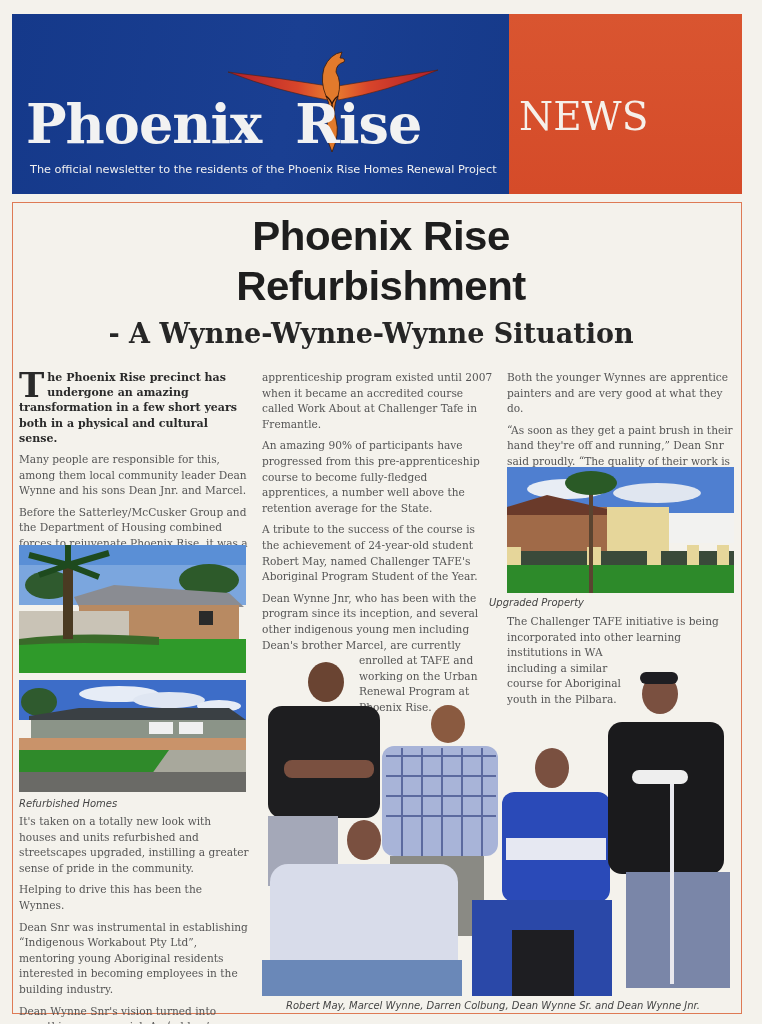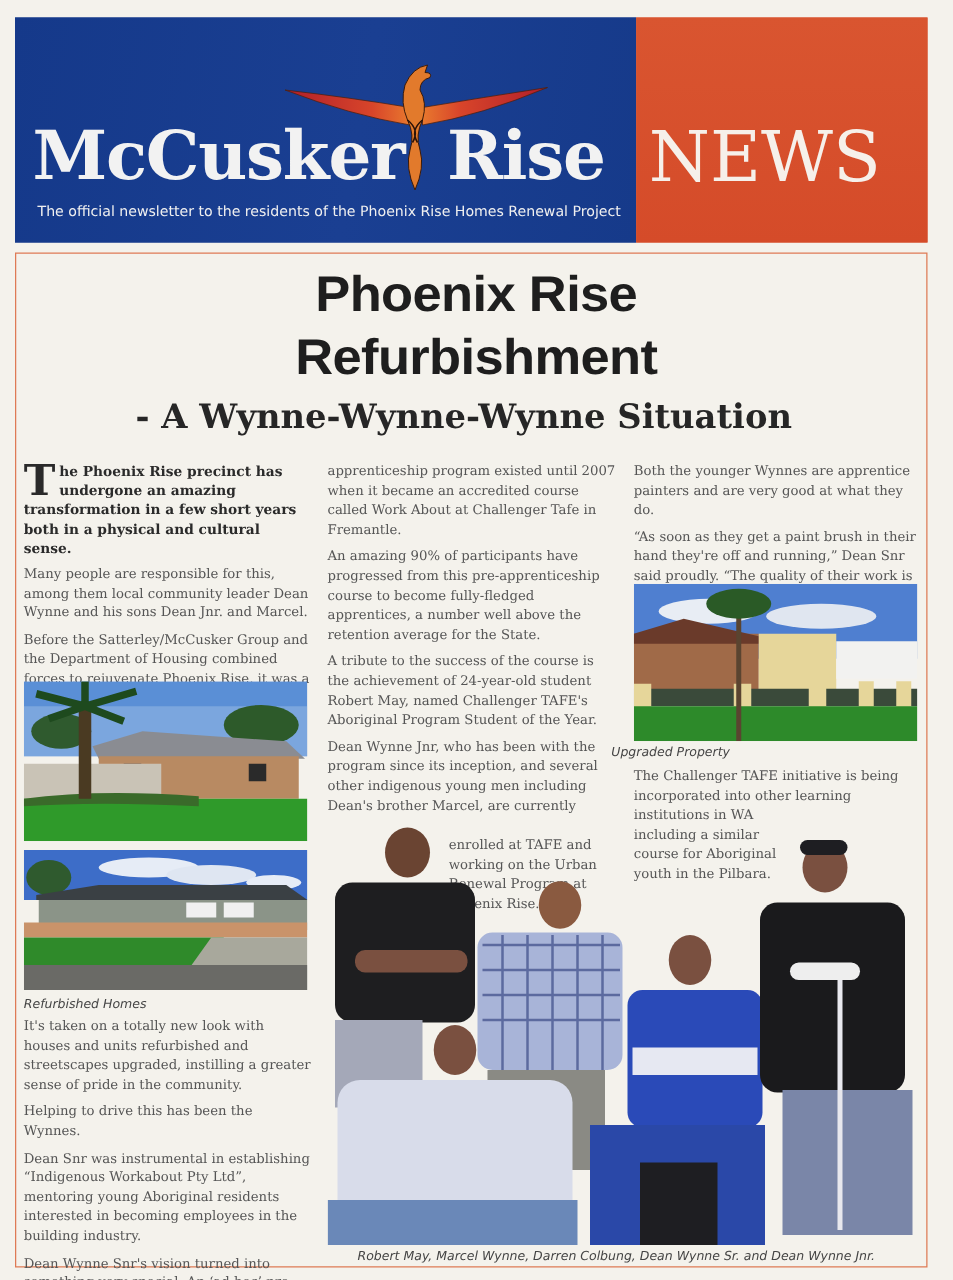--- a/index.html
+++ b/index.html
@@ -30,21 +30,21 @@
   }
   .brand-title .w2 { margin-left: 34px; }
   .phoenix-logo { position: absolute; left: 208px; top: 34px; width: 224px; height: 110px; }
   .tagline {
     position: absolute; left: 18px; top: 149px;
     font-family: "DejaVu Sans", sans-serif; font-size: 11.3px; color: #f0f0f0;
     white-space: nowrap;
   }
   .news-word {
     position: absolute; left: 10px; top: 80px;
-    font-family: "DejaVu Serif", serif; font-size: 56px; color: #f6f0ea;
+    font-family: "DejaVu Serif", serif; font-size: 39px; color: #f6f0ea;
     letter-spacing: 0px;
   }
 
   .article-frame {
     position: absolute; left: 12px; top: 202px; width: 730px; height: 812px;
     border: 1.5px solid #de7a55;
   }
   .headline {
     position: absolute; left: 0; width: 762px; text-align: center;
     font-family: "Liberation Sans", sans-serif; font-weight: bold;
@@ -96,21 +96,21 @@
             <stop offset="0.7" stop-color="#d8452a"></stop>
             <stop offset="1" stop-color="#e8782e"></stop>
         </linearGradient>
       </defs>
       <path d="M8 24 Q60 30 108 38 L108 52 Q60 44 8 24 Z" fill="url(#wingL)" stroke="#4a2010" stroke-width="0.6"></path>
       <path d="M218 22 Q166 30 118 38 L118 52 Q166 44 218 22 Z" fill="url(#wingR)" stroke="#4a2010" stroke-width="0.6"></path>
       <path d="M104 20 Q110 6 122 4 L120 10 Q126 10 124 14 Q116 16 116 24 Q122 34 118 48 Q112 60 116 72 Q120 86 112 104 Q104 86 108 72 Q112 60 106 48 Q100 34 104 20 Z" fill="#e27a2c" stroke="#3a1a0a" stroke-width="0.8"></path>
       <path d="M106 48 Q116 56 110 66 M118 48 Q108 56 114 66" stroke="#2a1208" stroke-width="1.2" fill="none"></path>
     </svg>
     <div class="brand-title">
-      <span>McCusker</span><span class="w2">Rise</span>
+      <span>Phoenix</span><span class="w2">Rise</span>
     </div>
     <div class="tagline">The official newsletter to the residents of the Phoenix Rise Homes Renewal Project</div>
   </div>
   <div class="mast-red">
     <div class="news-word">NEWS</div>
   </div>
 </div>
 
 <div class="article-frame"></div>
 
@@ -166,21 +166,21 @@
   <p>It's taken on a totally new look with houses and units refurbished and streetscapes upgraded, instilling a greater sense of pride in the community.</p>
   <p>Helping to drive this has been the Wynnes.</p>
   <p>Dean Snr was instrumental in establishing “Indigenous Workabout Pty Ltd”, mentoring young Aboriginal residents interested in becoming employees in the building industry.</p>
   <p>Dean Wynne Snr's vision turned into something very special. An ‘ad hoc’ pre-</p>
 </div>
 
 <div class="col col2">
   <p>apprenticeship program existed until 2007 when it became an accredited course called Work About at Challenger Tafe in Fremantle.</p>
   <p>An amazing 90% of participants have progressed from this pre-apprenticeship course to become fully-fledged apprentices, a number well above the retention average for the State.</p>
   <p>A tribute to the success of the course is the achievement of 24-year-old student Robert May, named Challenger TAFE's Aboriginal Program Student of the Year.</p>
-  <p style="margin-bottom:16px;">Dean Wynne Jnr, who has been with the program since its inception, and several other indigenous young men including Dean's brother Marcel, are currently</p>
+  <p style="margin-bottom:0;">Dean Wynne Jnr, who has been with the program since its inception, and several other indigenous young men including Dean's brother Marcel, are currently</p>
   <p class="indent">enrolled at TAFE and working on the Urban Renewal Program at Phoenix Rise.</p>
 </div>
 
 <div class="col col3">
   <p>Both the younger Wynnes are apprentice painters and are very good at what they do.</p>
   <p>“As soon as they get a paint brush in their hand they're off and running,” Dean Snr said proudly. “The quality of their work is excellent.”</p>
 </div>
 
 <div class="photo" style="left:507px; top:467px; width:227px; height:126px;">
   <svg width="227" height="126" viewBox="0 0 227 126">

